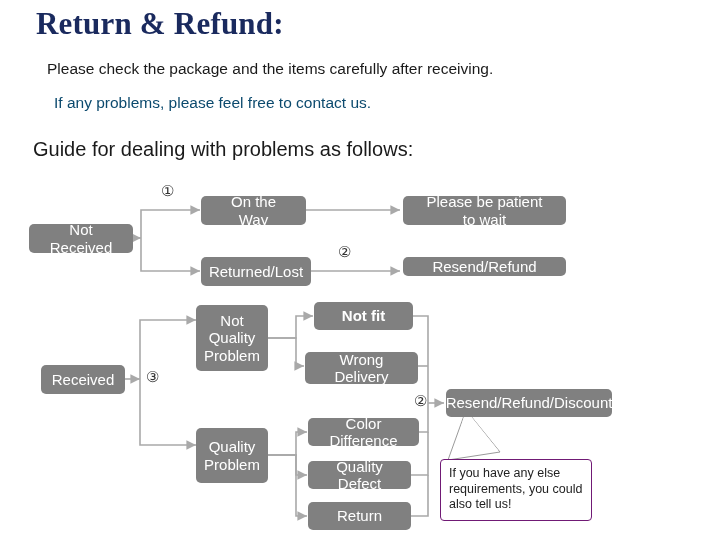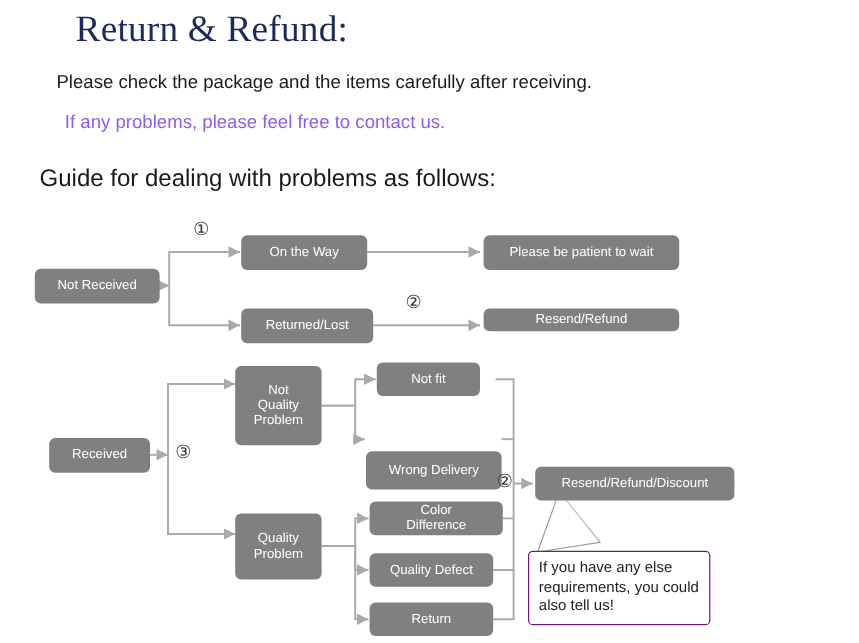--- a/index.html
+++ b/index.html
@@ -8,50 +8,49 @@
     background:#ffffff;
     font-family:"Liberation Sans", sans-serif;
     overflow:hidden;
     position:relative;
   }
   .root{position:relative;width:716px;height:536px;}
 
   .title{
     position:absolute;left:36px;top:6px;
     font-family:"Liberation Serif", serif;
-    font-weight:normal;
+    font-weight:bold;
     font-size:31px;
     color:#1a2a5e;
     letter-spacing:0.2px;
-    margin-left:27px;
   }
   .line1{
     position:absolute;left:47px;top:60px;
     font-size:15.5px;color:#1a1a1a;text-align:center;
   }
   .line2{
     position:absolute;left:54px;top:94px;
-    font-size:15.5px;color:#8b5cf6;
+    font-size:15.5px;color:#0c4a6e;
   }
   .guide{
     position:absolute;left:33px;top:138px;
     font-size:20px;color:#1a1a1a;
   }
 
   
   .box{
     position:absolute;
     background:#808080;
     color:#ffffff;
     border-radius:5px;
     display:flex;
     align-items:center;
     justify-content:center;
     text-align:center;
-    font-size:11px;
+    font-size:15px;
     line-height:1.15;
     box-sizing:border-box;
     padding:2px 16px;
   }
   .box.multi{flex-direction:column;}
 
   .circ{
     position:absolute;
     font-size:15px;
     color:#333;
@@ -136,23 +135,23 @@
   <div class="box" style="left:403px;top:196px;width:163px;height:29px;">Please be patient to wait</div>
 
   <div class="box" style="left:403px;top:257px;width:163px;height:19px;">Resend/Refund</div>
 
   <div class="box" style="left:41px;top:365px;width:84px;height:29px;">Received</div>
 
   <div class="box multi" style="left:196px;top:305px;width:72px;height:66px;">Not Quality Problem</div>
 
   <div class="box multi" style="left:196px;top:428px;width:72px;height:55px;">Quality Problem</div>
 
-  <div class="box" style="left:314px;top:302px;width:86px;height:28px;">Not fit</div>
+  <div class="box" style="left:314px;top:302px;width:99px;height:28px;font-weight:bold;">Not fit</div>
 
-  <div class="box" style="left:305px;top:352px;width:113px;height:32px;margin-top:24px;">Wrong Delivery</div>
+  <div class="box" style="left:305px;top:352px;width:113px;height:32px;">Wrong Delivery</div>
 
   <div class="box" style="left:308px;top:418px;width:111px;height:28px;">Color Difference</div>
 
   <div class="box" style="left:308px;top:461px;width:103px;height:28px;text-align:center;">Quality Defect</div>
 
   <div class="box" style="left:308px;top:502px;width:103px;height:28px;">Return</div>
 
   <div class="box" style="left:446px;top:389px;width:166px;height:28px;">Resend/Refund/Discount</div>
 
   <div class="circ" style="left:161px;top:182px;">①</div>

